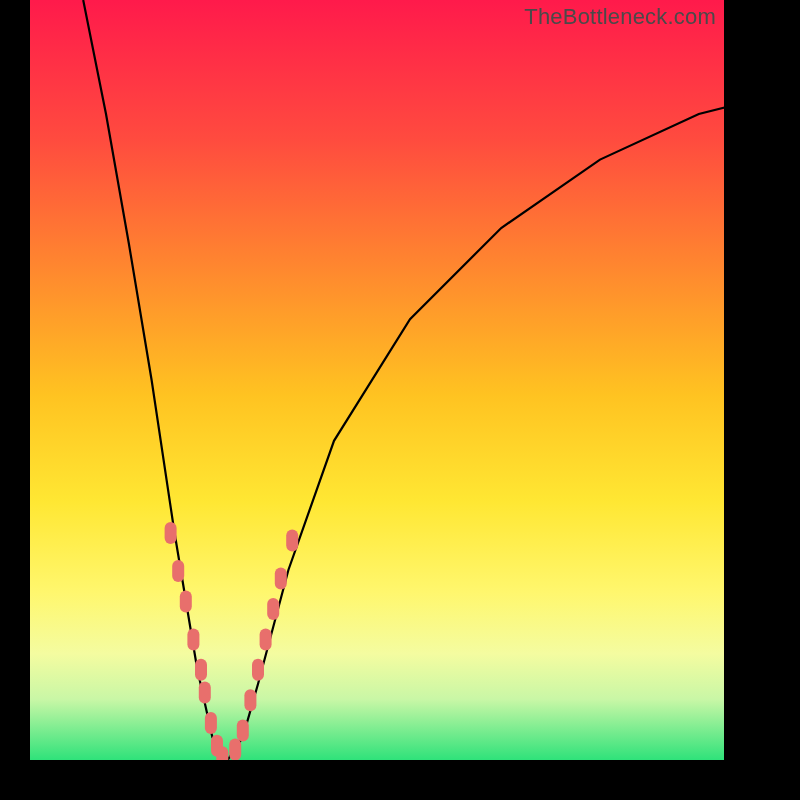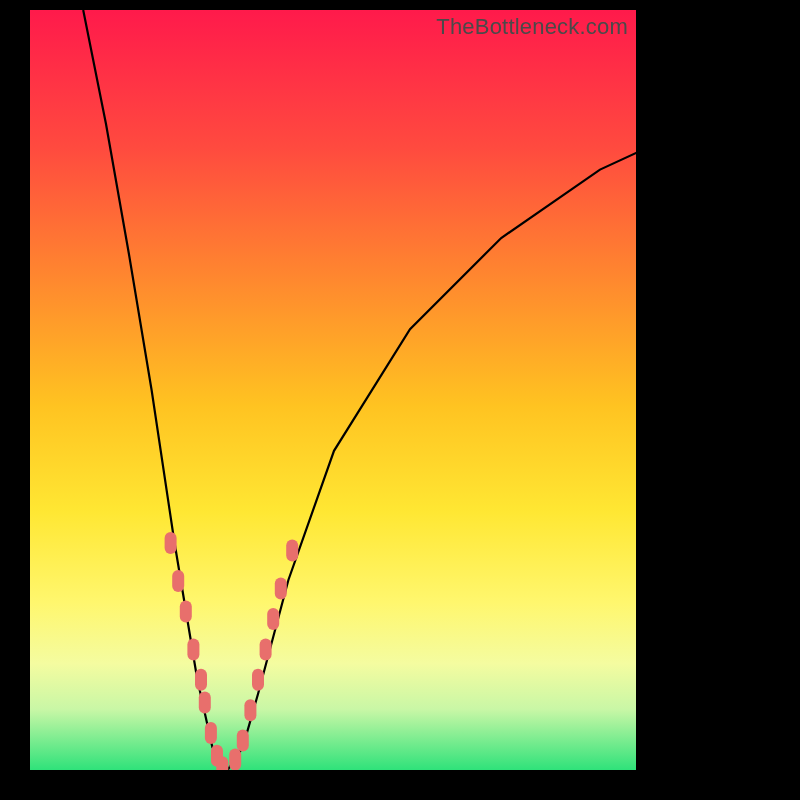--- a/index.html
+++ b/index.html
@@ -13,22 +13,22 @@
   }
   .frame {
     position: relative;
     width: 800px;
     height: 800px;
     background: #000;
   }
   .plot {
     position: absolute;
     left: 30px;
-    top: 10px;
-    width: 606px;
+    top: 0;
+    width: 694px;
     height: 760px;
     background: linear-gradient(to bottom,
       #ff1a4b 0%,
       #ff4a3f 18%,
       #ff8a2e 36%,
       #ffc321 52%,
       #ffe733 66%,
       #fff76e 78%,
       #f4fca0 86%,
       #c9f7a6 92%,

